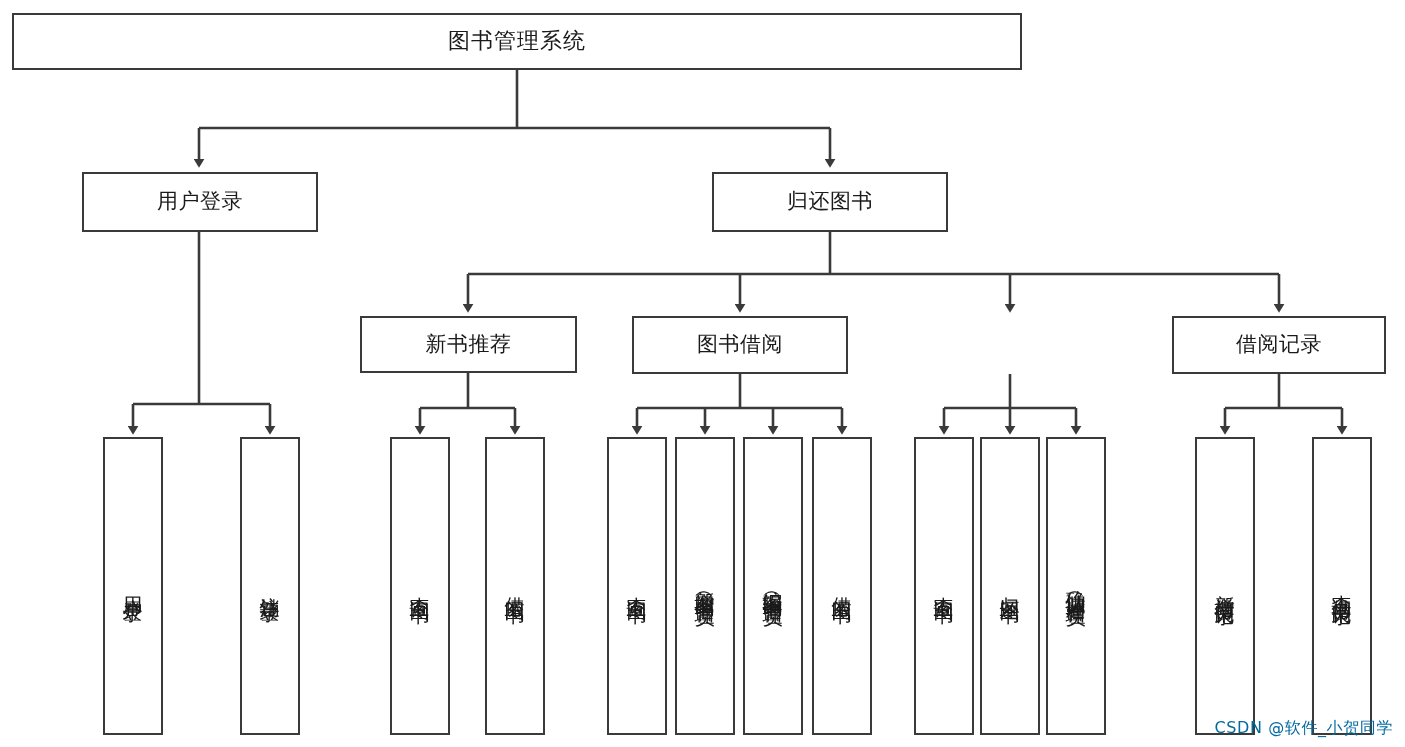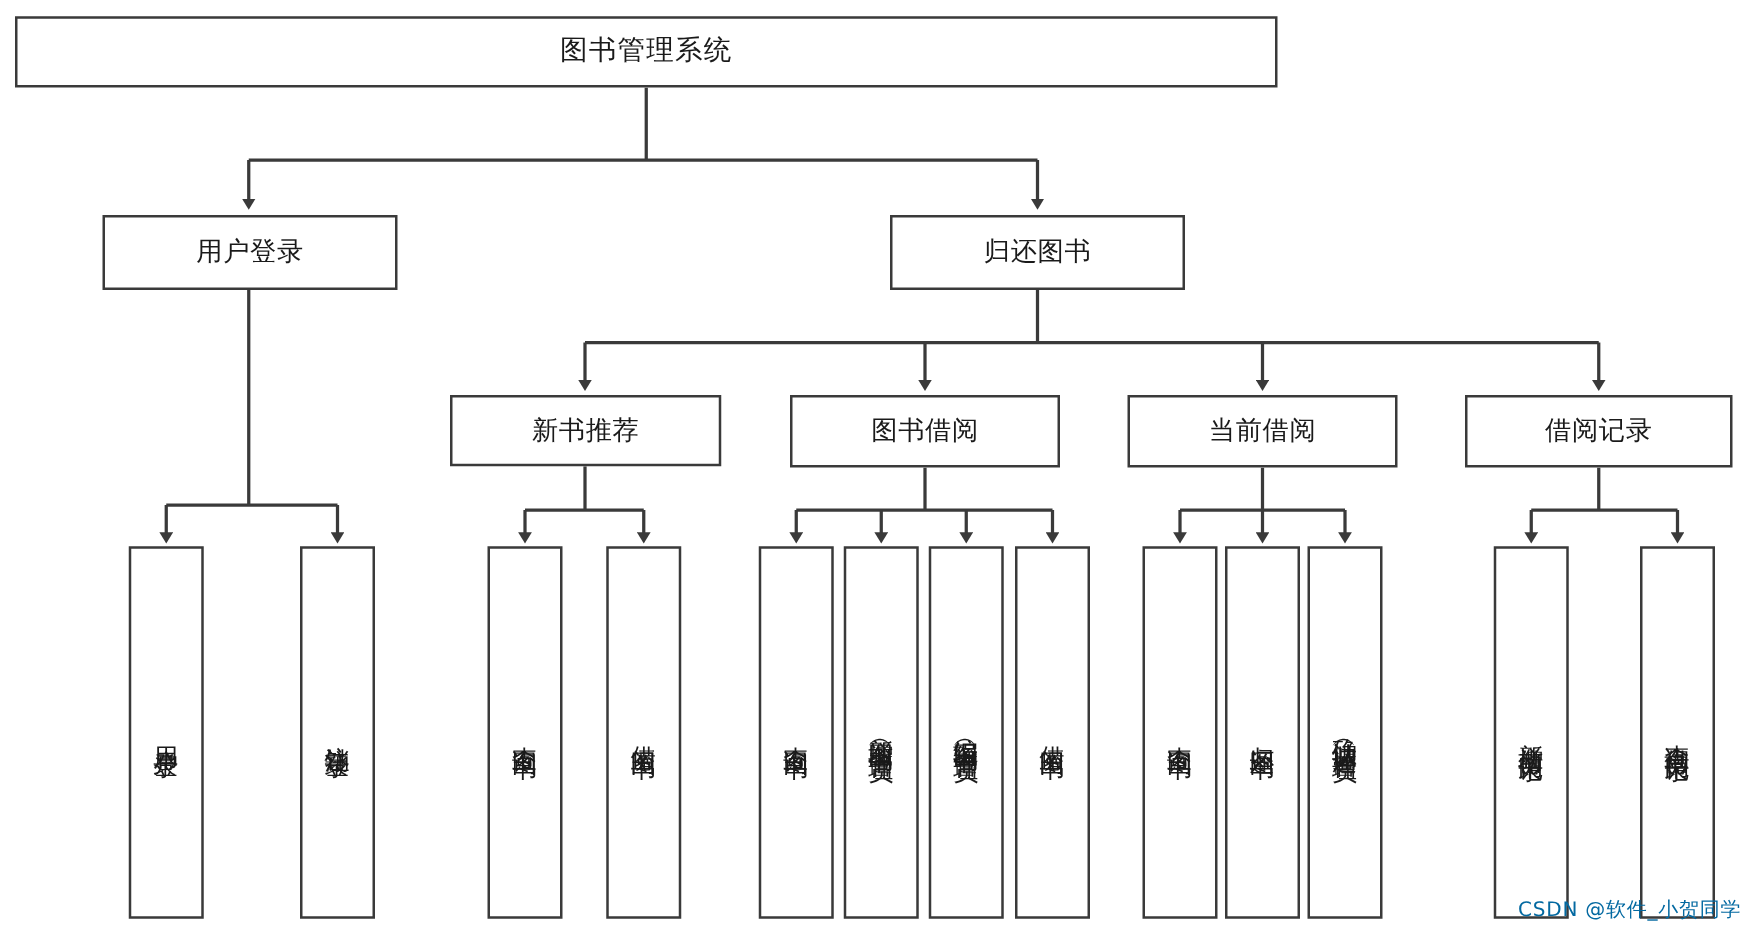--- a/index.html
+++ b/index.html
@@ -140,23 +140,20 @@
   <div class="node h-node" style="left:712px; top:172px; width:236px; height:60px;">
     <span class="lbl">归还图书</span>
   </div>
 
   <div class="node h-node" style="left:632px; top:316px; width:216px; height:58px;">
     <span class="lbl">图书借阅</span>
   </div>
   <div class="node h-node" style="left:360px; top:316px; width:217px; height:57px;">
     <span class="lbl">新书推荐</span>
   </div>
-  <div class="node h-node" style="left:902px; top:316px; width:216px; height:58px;">
-    <span class="lbl">当前借阅</span>
-  </div>
   <div class="node h-node" style="left:1172px; top:316px; width:214px; height:58px;">
     <span class="lbl">借阅记录</span>
   </div>
 
   <div class="node v-node" style="left:103px; top:437px; width:60px; height:298px;">
     <span class="lbl">用户登录</span>
   </div>
   <div class="node v-node" style="left:240px; top:437px; width:60px; height:298px;">
     <span class="lbl">注销登录</span>
   </div>

